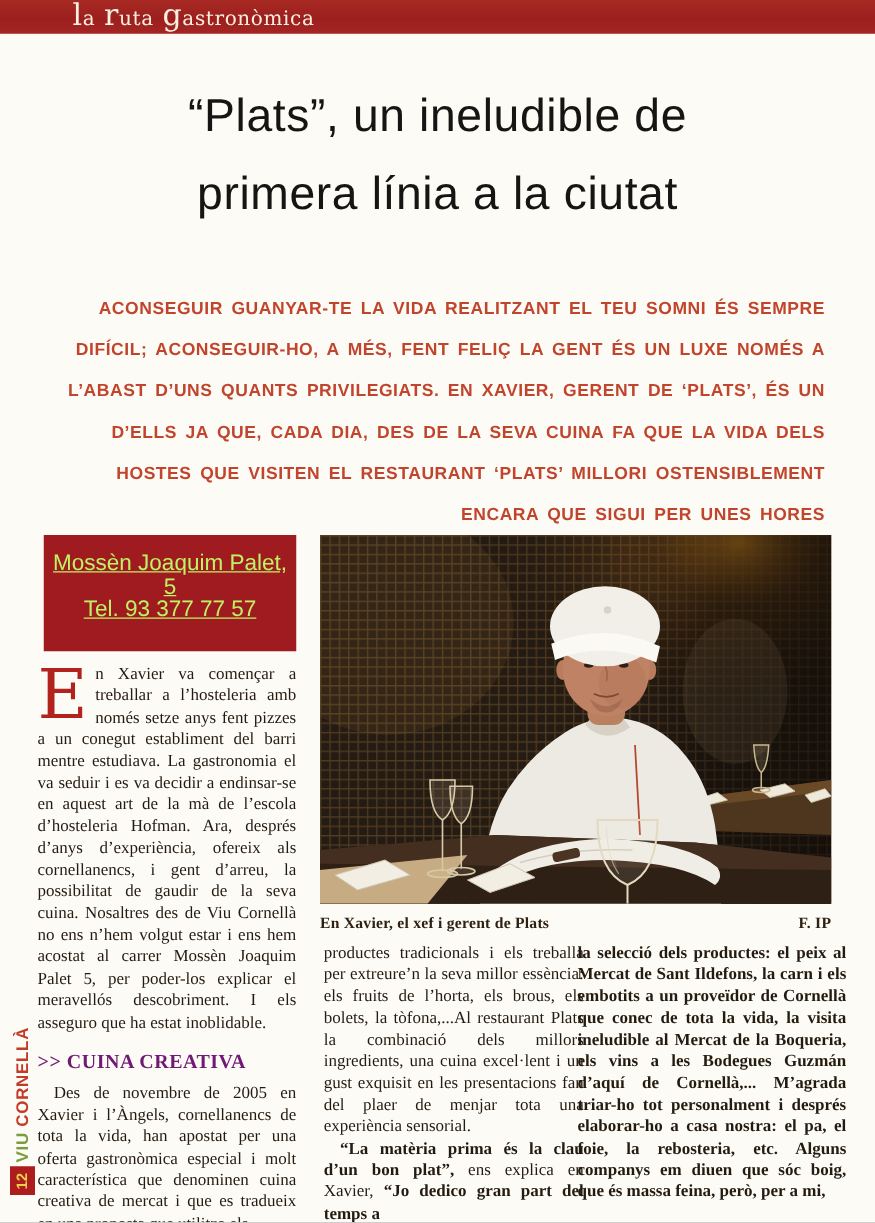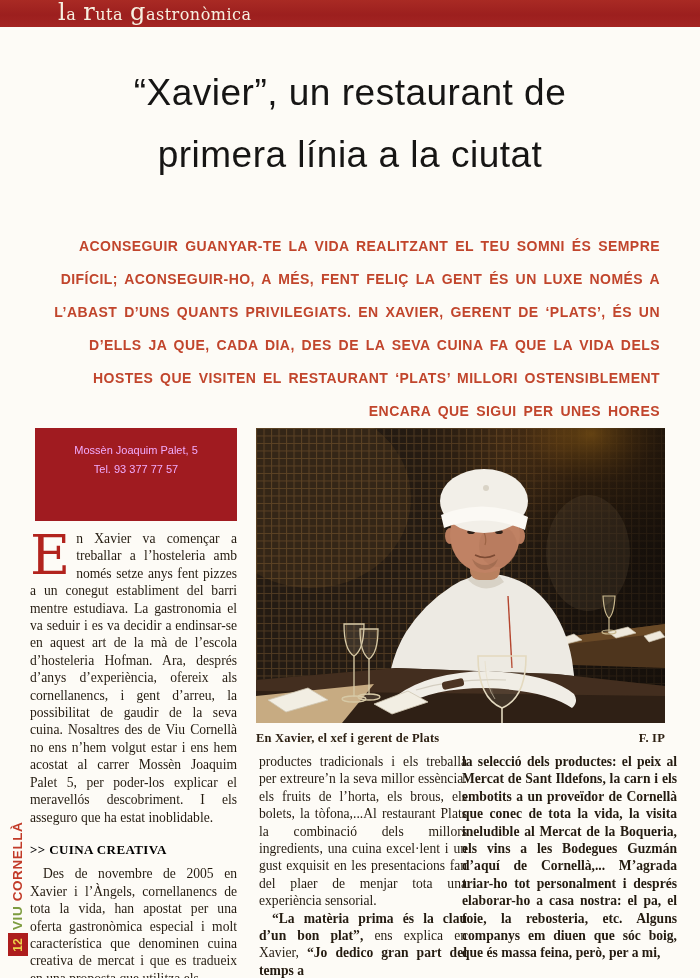--- a/index.html
+++ b/index.html
@@ -28,21 +28,21 @@
   
   .intro{ position:absolute; left:40px; top:230px; width:620px; text-align:right;
     font-family:"Liberation Sans", sans-serif; color:#c1452c; font-size:14px;
     font-weight:700; line-height:33px; letter-spacing:.45px; word-spacing:2.5px;}
 
   
   .infobox{ position:absolute; left:35px; top:428px; width:202px; height:93px;
     background:#a01b20; text-align:center; font-family:"Liberation Sans", sans-serif;
     padding-top:13px; box-sizing:border-box;}
   .infobox .name{ color:#fdf8ee; font-weight:700; font-size:14px; letter-spacing:.6px; line-height:19px;}
-  .infobox .line{ color:#f0abfc; font-size:11px; line-height:18.5px; }
+  .infobox .line{ color:#bef264; font-size:18px; line-height:18.5px;text-decoration:underline; }
 
   
   .photo{ position:absolute; left:256px; top:428px; width:409px; height:295px; background:#241b13;}
   .photo svg{ display:block; }
 
   
   .caption-row{ position:absolute; left:256px; top:731px; width:409px;
     display:flex; justify-content:space-between; font-size:12.5px; font-weight:600;
     color:#2e2113; letter-spacing:.2px;}
 
@@ -50,22 +50,22 @@
   .col{ position:absolute; text-align:justify; font-size:13.6px; line-height:17.4px;
     color:#241b10; }
   .col p{ margin:0; }
   .col1{ left:30px; top:530px; width:207px; height:448px; overflow:hidden;}
   .col2{ left:247px; top:753px; width:208px; height:225px; overflow:hidden;margin-left:12px;}
   .col3{ left:462px; top:753px; width:215px; height:225px; overflow:hidden; font-weight:700;}
   .byline{ font-weight:700; font-size:12.5px; letter-spacing:.3px; color:#2a1f12;
     margin:0 0 6px 0; text-align:left;}
   .dropcap{ float:left; color:#b2231d; font-size:55px; line-height:42px;
     padding:4px 6px 0 0; font-family:"DejaVu Serif", serif;}
-  .sec-heading{ color:#000000; font-weight:700; font-family:"Liberation Serif", serif;
-    font-size:13px; letter-spacing:.4px; margin:15px 0 7px 0 !important; text-align:left;}
+  .sec-heading{ color:#701a75; font-weight:700; font-family:"Liberation Serif", serif;
+    font-size:16px; letter-spacing:.4px; margin:15px 0 7px 0 !important; text-align:left;}
   .indent{ text-indent:13px; }
   .bold{ font-weight:700; }
 
   
   .viu{ position:absolute; left:10px; top:930px; transform:rotate(-90deg);
     transform-origin:0 0; white-space:nowrap; font-family:"Liberation Sans", sans-serif;
     font-weight:700; font-size:13.5px; letter-spacing:.6px;}
   .viu .green{ color:#7d9c3f; }
   .viu .red{ color:#c23a28; }
   .pagenum{ position:absolute; left:8px; top:933px; width:20px; height:23px;
@@ -78,21 +78,21 @@
 
 <div class="page">
 
   <div class="topbar">
     <div class="topbar-title">
       <span class="hw">la</span><span class="hw">ruta</span><span class="hw">gastronòmica</span>
     </div>
   </div>
 
   <div class="headline">
-    <div>“Xavier”, un restaurant de</div>
+    <div>“Plats”, un ineludible de</div>
     <div>primera línia a la ciutat</div>
   </div>
 
   <div class="intro">ACONSEGUIR GUANYAR-TE LA VIDA REALITZANT EL TEU SOMNI ÉS SEMPRE DIFÍCIL; ACONSEGUIR-HO, A MÉS, FENT FELIÇ LA GENT ÉS UN LUXE NOMÉS A L’ABAST D’UNS QUANTS PRIVILEGIATS. EN XAVIER, GERENT DE ‘PLATS’, ÉS UN D’ELLS JA QUE, CADA DIA, DES DE LA SEVA CUINA FA QUE LA VIDA DELS HOSTES QUE VISITEN EL RESTAURANT ‘PLATS’ MILLORI OSTENSIBLEMENT ENCARA QUE SIGUI PER UNES HORES</div>
 
   <div class="infobox">
     <div class="line">Mossèn Joaquim Palet, 5</div>
     <div class="line">Tel. 93 377 77 57</div>
   </div>
 

